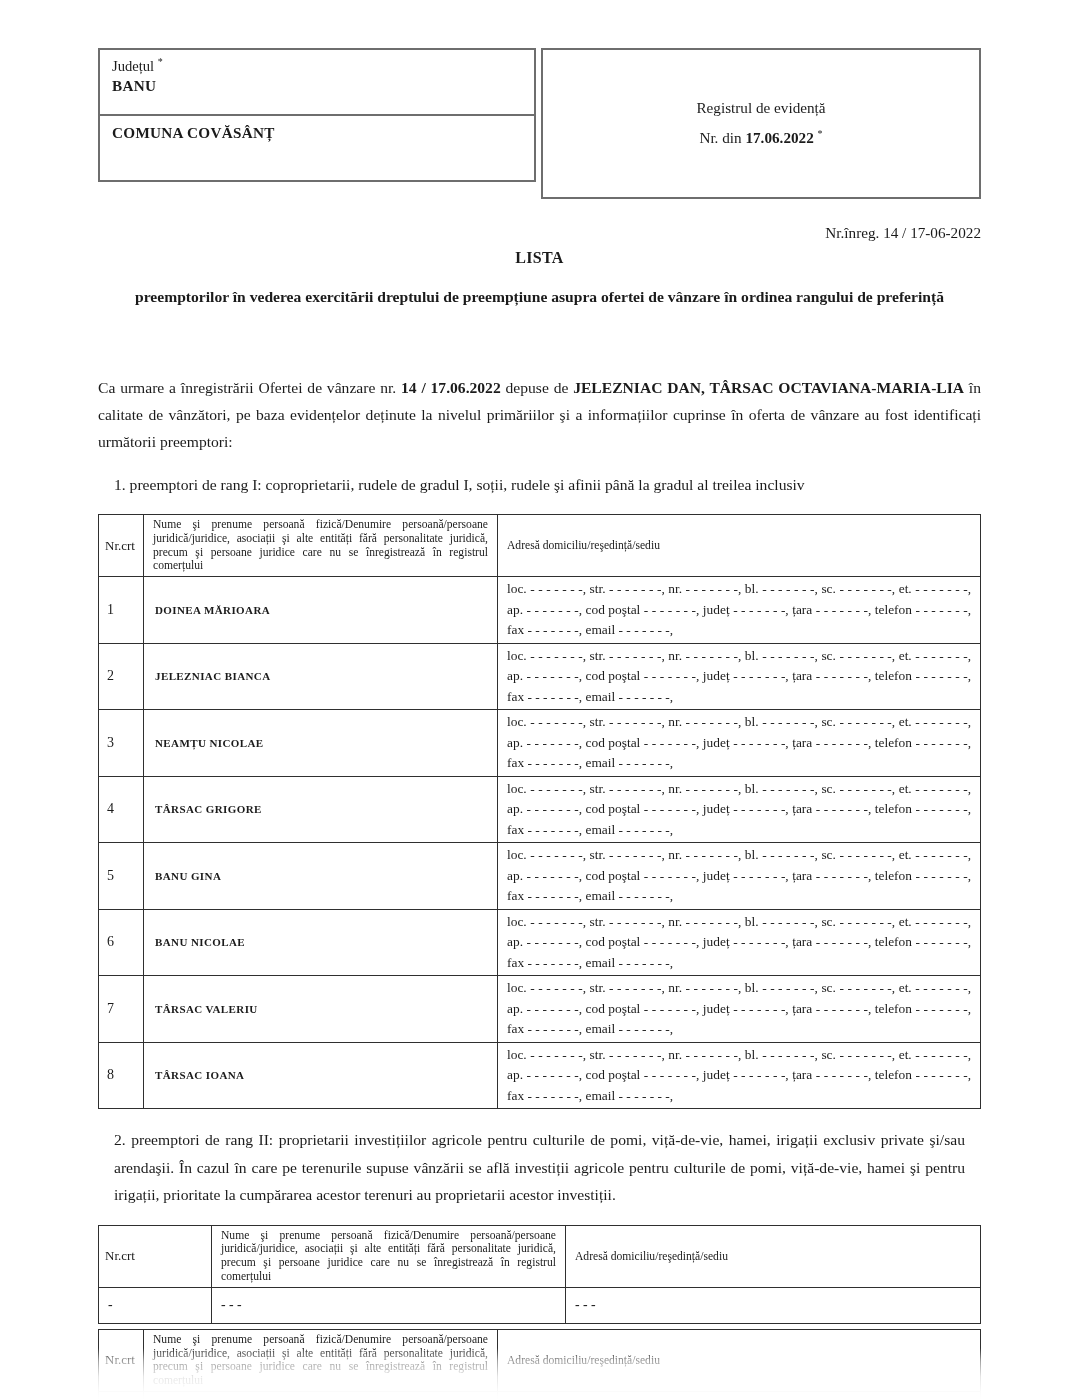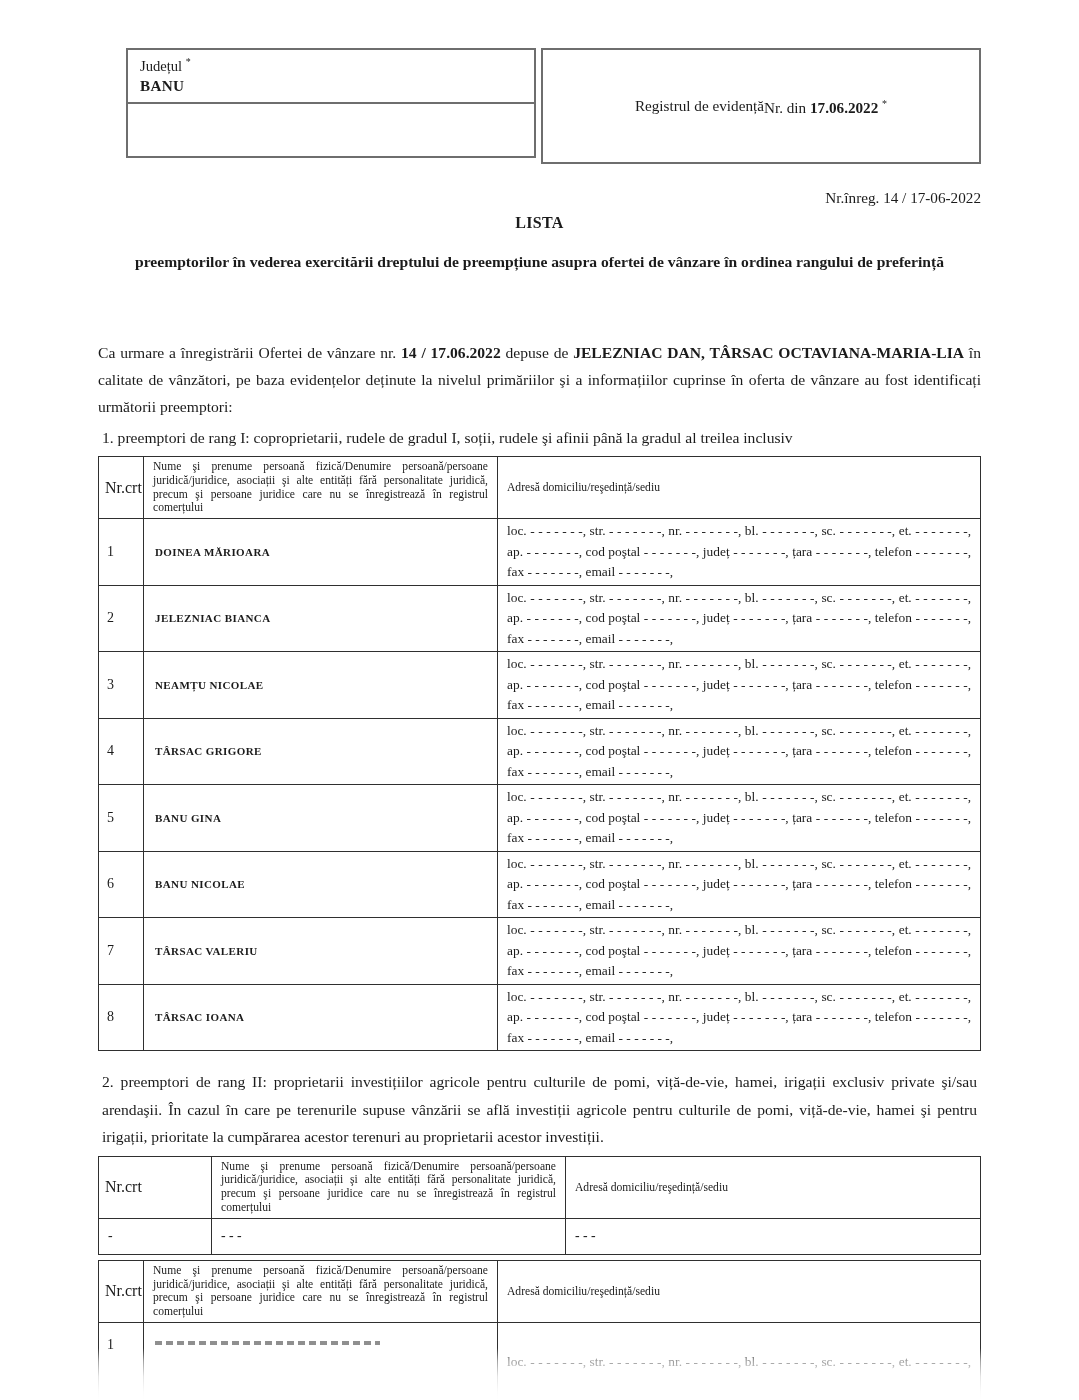--- a/index.html
+++ b/index.html
@@ -7,47 +7,47 @@
     position:relative;width:1079px;height:1400px;overflow:hidden;
     background:#fff;color:#1b1b1b;
     font-family:"Liberation Serif", serif;
   }
   .content{padding:48px 98px 0 98px;box-sizing:border-box;}
 
   
   .top-row{display:flex;gap:5px;}
   .left-box{width:438px;display:flex;flex-direction:column;}
   .box-cell{
-    border:2px solid #6e6e6e;height:56px;box-sizing:border-box;
-    padding:6px 12px;background:#fff;margin-left:28px;
+    border:2px solid #6e6e6e;height:68px;box-sizing:border-box;
+    padding:6px 12px;background:#fff;
   }
   .box-cell + .box-cell{margin-top:-2px;}
   .box-label{font-size:14.6px;}
   .box-label sup{font-size:10px;}
   .box-value{font-weight:bold;font-size:15.2px;margin-top:2px;letter-spacing:.3px;}
   .right-box{
-    flex:1;border:2px solid #6e6e6e;box-sizing:border-box;height:116px;
-    display:flex;flex-direction:row;justify-content:center;align-items:center;
+    flex:1;border:2px solid #6e6e6e;box-sizing:border-box;height:151px;
+    display:flex;flex-direction:column;justify-content:center;align-items:center;
     font-size:15.2px;line-height:26px;
   }
   .right-box sup{font-size:10px;}
 
   .reg-line{margin-top:25px;text-align:right;font-size:15.2px;}
   .title{margin-top:7px;text-align:center;font-weight:bold;font-size:16px;letter-spacing:.3px;}
   .subtitle{margin-top:16px;text-align:center;font-weight:bold;font-size:15.6px;line-height:27.5px;}
 
   .intro{margin:63px 0 0 0;font-size:15.6px;line-height:27px;text-align:justify;}
-  .rank-heading{margin:4px;font-size:15.6px;line-height:27.5px;text-align:justify;}
+  .rank-heading{margin:16px;font-size:15.6px;line-height:27.5px;text-align:justify;}
   .rank-heading.spaced{margin-top:17px;}
   .rank-heading.spaced3{margin-top:15px;}
 
   table{border-collapse:collapse;width:100%;margin-top:5px;table-layout:fixed;}
   table,th,td{border:1.7px solid #2f2f2f;}
   th{font-weight:normal;vertical-align:middle;margin-top:28px;}
-  .th-nr{font-size:16px;text-align:left;padding:2px 6px;}
+  .th-nr{font-size:13px;text-align:left;padding:2px 6px;}
   .th-name{font-size:11.6px;line-height:13.8px;text-align:justify;padding:3px 9px;vertical-align:middle;}
   .th-addr{font-size:11.6px;text-align:left;padding:3px 9px;}
   #table1 thead tr,#table3 thead tr{height:44px;}
   #table2 thead tr{height:42px;}
 
   .data-row{height:66px;}
   .row-number{font-size:14px;padding:0 8px;vertical-align:middle;}
   .name-cell{font-weight:bold;font-size:11px;letter-spacing:.4px;padding:0 11px;vertical-align:middle;}
   .addr-cell{font-size:13.4px;line-height:20.5px;padding:2px 9px;vertical-align:middle;}
   .addr-line{text-align:justify;text-align-last:justify;}
@@ -78,20 +78,21 @@
     <div class="top-row">
       <div class="left-box">
         <div class="box-cell">
           <div class="box-label">
             <span>Județul</span>
             <sup>*</sup>
           </div>
           <div class="box-value">BANU</div>
         </div>
         <div class="box-cell">
+          <div class="box-value">COMUNA COVĂSÂNȚ</div>
         </div>
       </div>
       <div class="right-box">
         <div>Registrul de evidență</div>
         <div>
           <span>Nr. din</span>
           <b>17.06.2022</b>
           <sup>*</sup>
         </div>
       </div>

